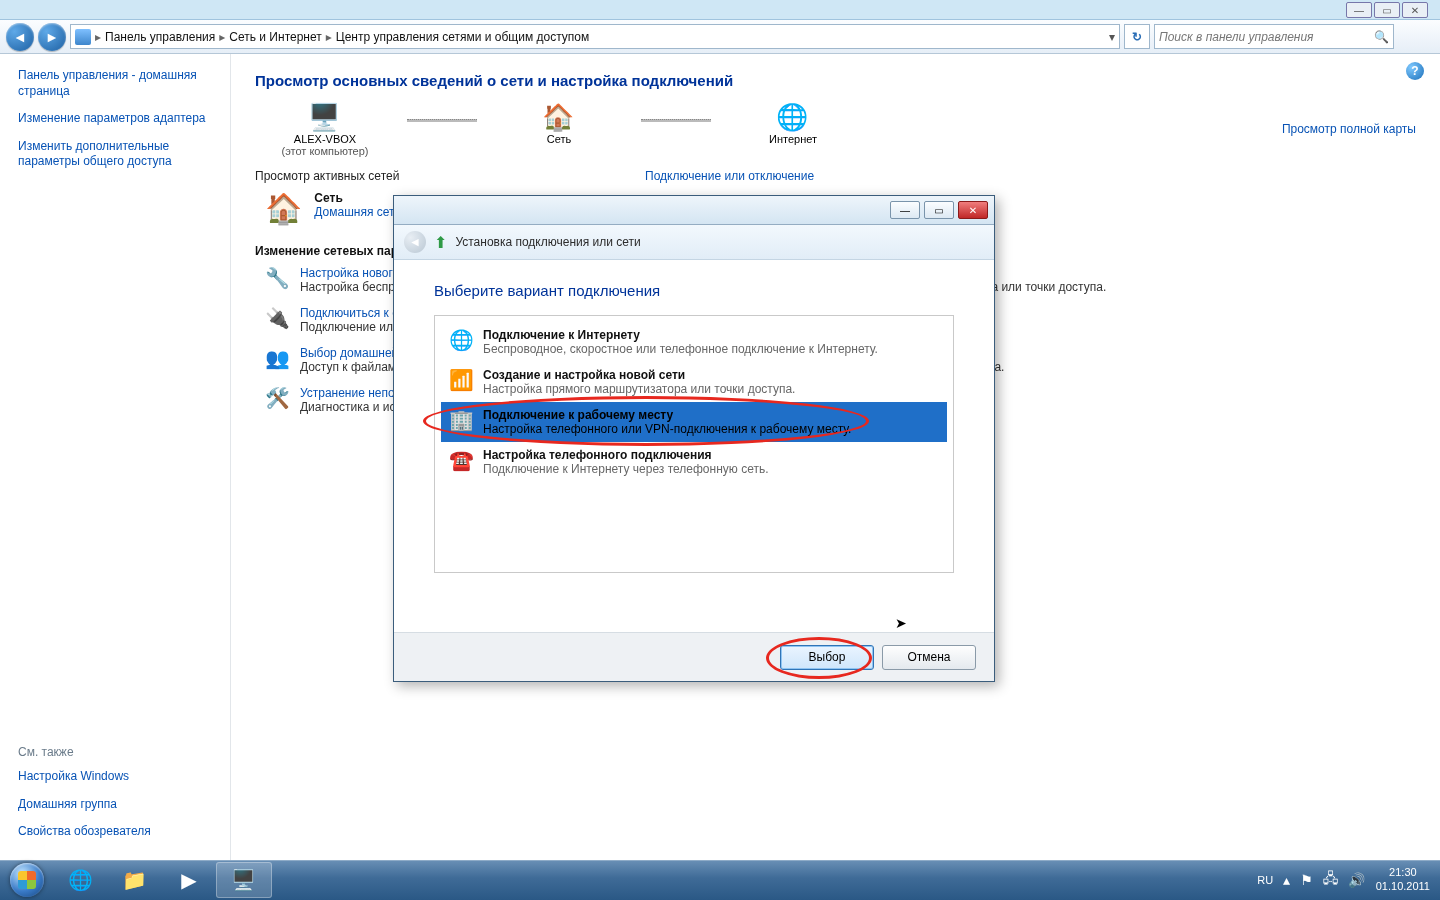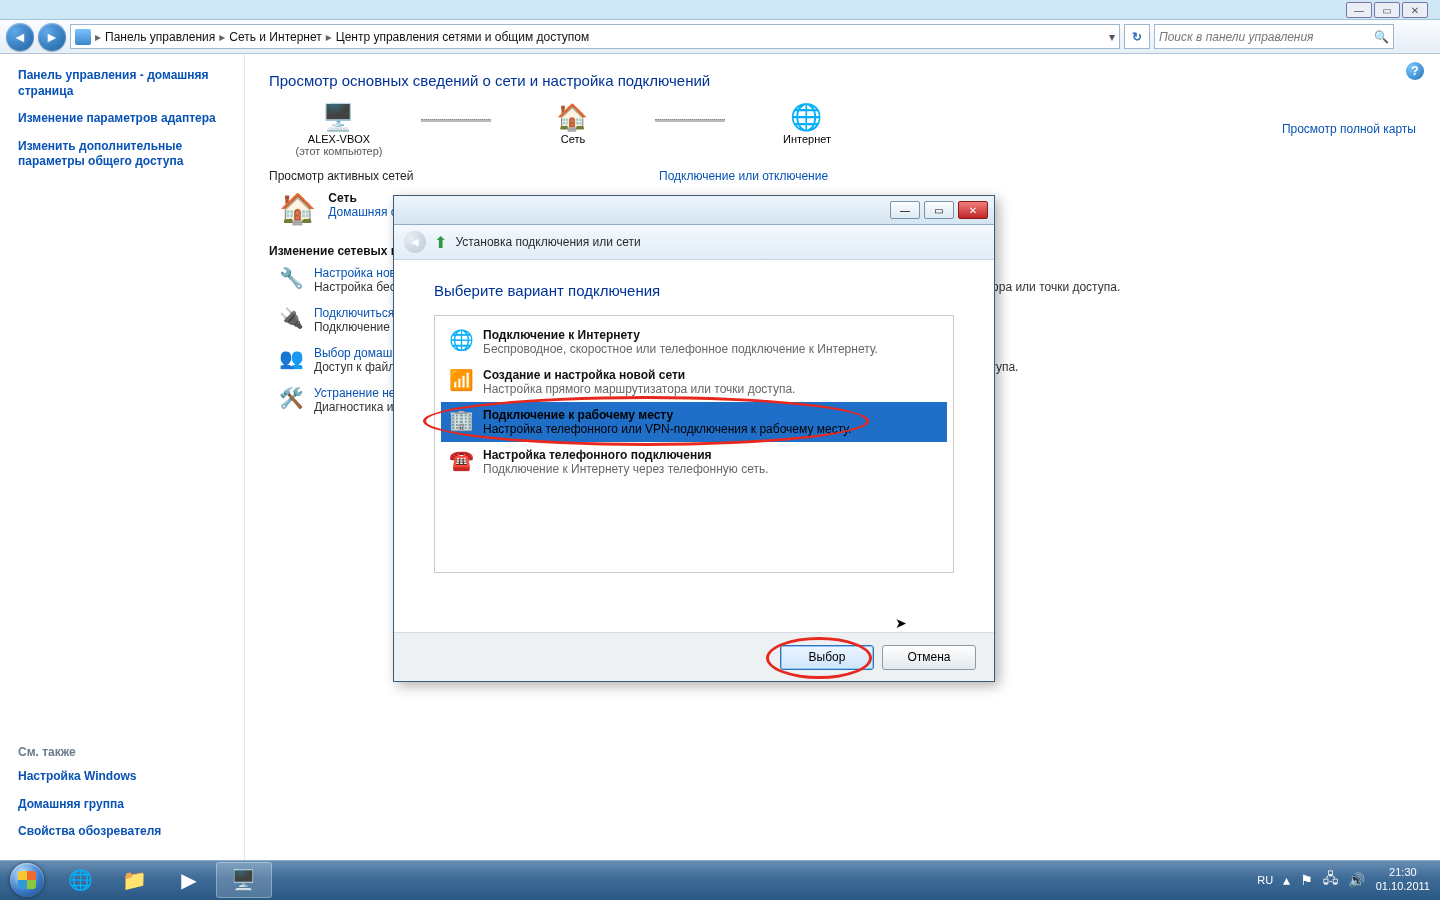--- a/index.html
+++ b/index.html
@@ -15,26 +15,26 @@
 .breadcrumb-box{flex:0 0 1040px;height:23px;border:1px solid #9fb7cc;background:#fff;display:flex;align-items:center;padding:0 4px;gap:4px;}
 .bc-icon{width:16px;height:16px;background:linear-gradient(#7fc0ff,#3d86cc);border-radius:2px;}
 .bc-sep{color:#666;}
 .bc-link{color:#111;}
 .bc-drop{margin-left:auto;color:#555;}
 .ref-btn{width:24px;height:23px;border:1px solid #9fb7cc;display:flex;align-items:center;justify-content:center;background:#fff;color:#2a6db5;font-weight:bold;}
 .searchbox{width:230px;height:23px;border:1px solid #9fb7cc;background:#fff;display:flex;align-items:center;padding:0 4px;color:#777;font-style:italic;}
 .searchbox .mag{margin-left:auto;font-style:normal;color:#2a6db5;}
 
 .body{display:flex;height:calc(900px - 19px - 33px - 40px);}
-.sidebar{width:200px;background:#fff;border-right:1px solid #e2e6ea;padding:14px 26px 10px 18px;display:flex;flex-direction:column;font-weight:bold;}
+.sidebar{width:200px;background:#fff;border-right:1px solid #e2e6ea;padding:14px 12px 10px 18px;display:flex;flex-direction:column;}
 .sidebar a{color:#0853b5;text-decoration:none;display:block;margin-bottom:12px;line-height:1.3;}
 .sidebar .seealso{margin-top:auto;color:#6a7b8a;margin-bottom:10px;}
 .main{flex:1;position:relative;background:#fff;}
 .main-inner{padding:18px 24px 24px 24px;}
-h1.title{color:#003399;font-weight:normal;font-size:15px;margin:0 0 12px 0;}
+h1.title{color:#003399;font-weight:bold;font-size:15px;margin:0 0 12px 0;}
 .mapline{display:flex;align-items:center;gap:12px;margin-bottom:4px;}
 .node{display:flex;flex-direction:column;align-items:center;width:140px;font-size:11px;}
 .node .icn{width:40px;height:32px;display:flex;align-items:center;justify-content:center;font-size:26px;}
 .node .sub{color:#555;font-size:11px;}
 .connector{width:70px;height:2px;background:linear-gradient(to right,#bbb,#bbb);border-top:1px dotted #888;margin-top:-18px;}
 .maplink{margin-left:auto;color:#0853b5;}
 .sect-head{color:#222;margin:12px 0 6px 0;position:relative}
 .sect-head .rightlink{position:absolute;left:390px;top:0;color:#0853b5;}
 .netitem{display:flex;gap:12px;margin:8px 0 18px 10px;}
 .netitem .icon{font-size:30px;}

